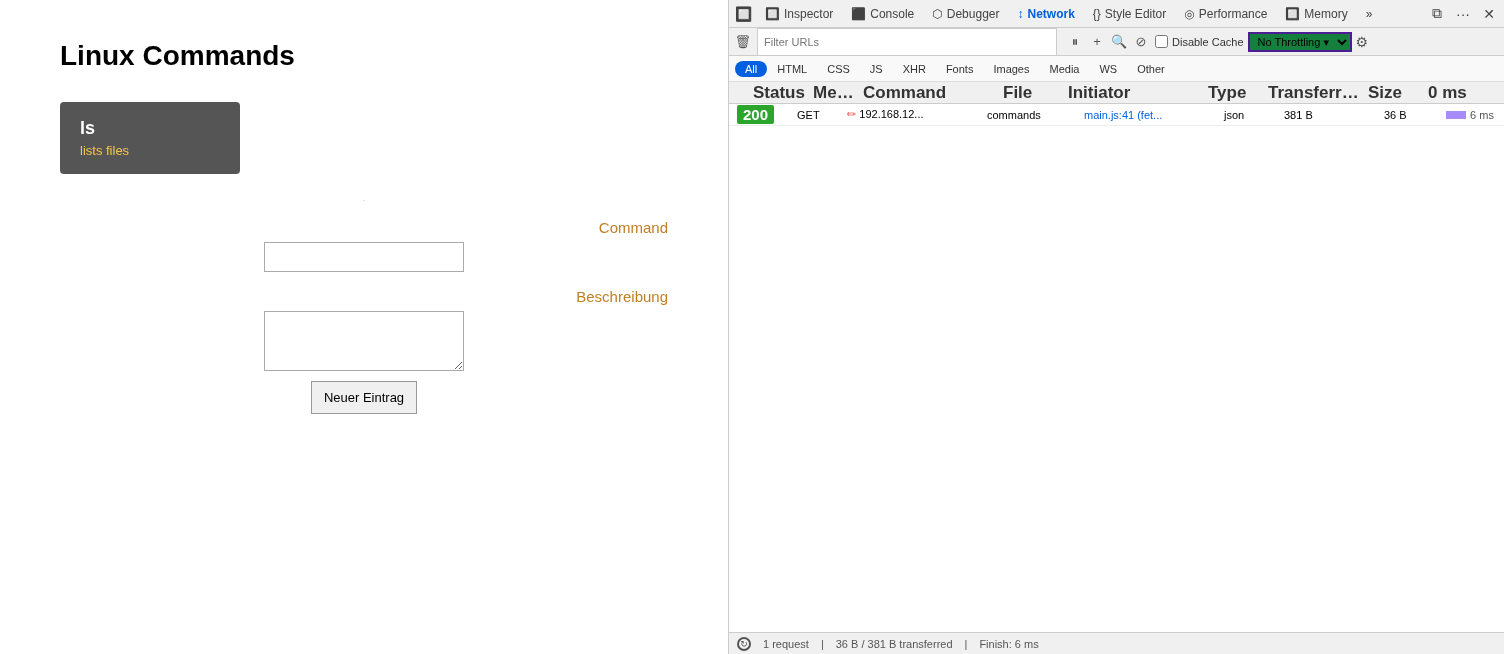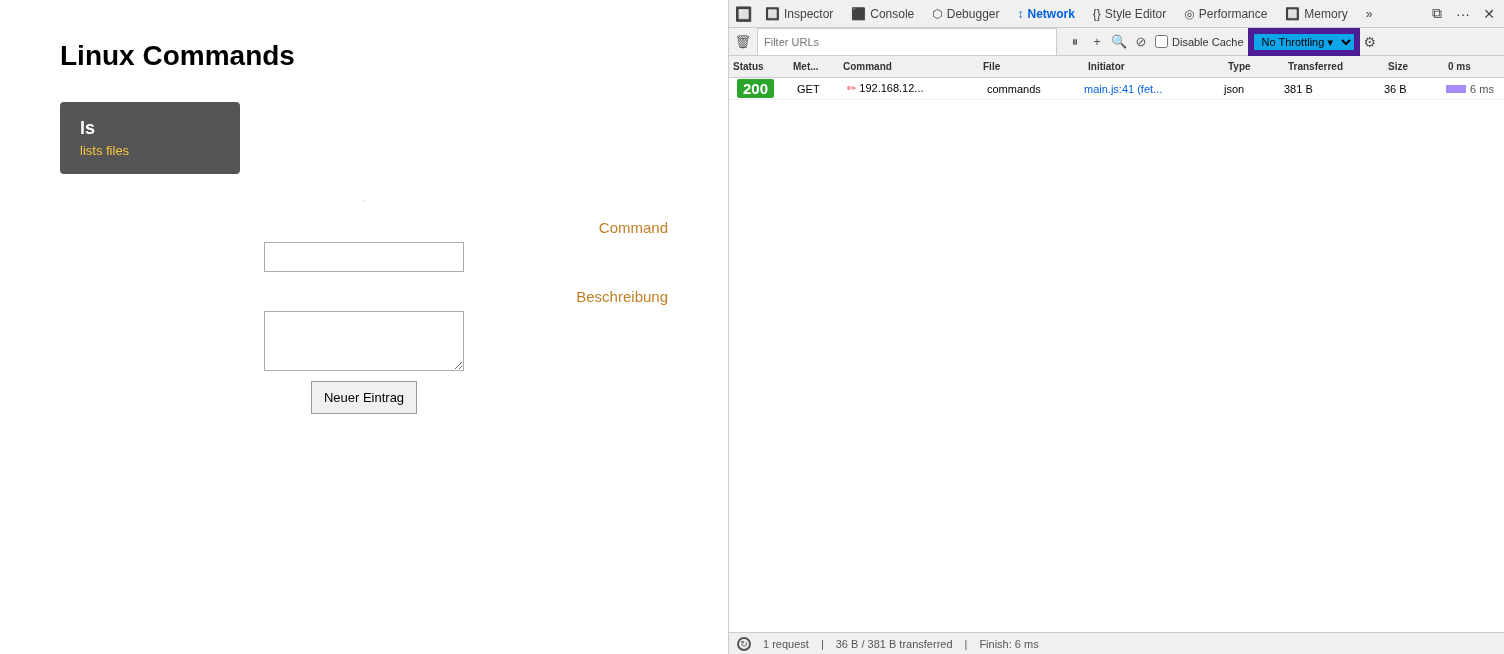--- a/index.html
+++ b/index.html
@@ -198,23 +198,23 @@
       display: flex;
       align-items: center;
       gap: 4px;
       font-size: 11px;
       color: #333;
       cursor: pointer;
     }
 
     .dt2-throttle {
       font-size: 11px;
-      border: 6px solid #4c1d95;
+      border: 2px solid #4c1d95;
       padding: 1px 4px;
-      background: #0ea5e9;
+      background: #15803d;
       cursor: pointer;
     }
 
     .dt2-gear {
       font-size: 14px;
       cursor: pointer;
       color: #555;
     }
 
     
@@ -243,22 +243,22 @@
     }
 
     
     .network-table-header {
       display: grid;
       grid-template-columns: 60px 50px 140px 1fr 140px 60px 100px 60px 60px;
       background: #f0f0f0;
       border-bottom: 1px solid #ccc;
       height: 22px;
       align-items: center;
-      padding: 0 0;
-      font-size: 10px;
+      padding: 0 20px;
+      font-size: 17px;
       color: #333;
       font-weight: 600;
     }
 
     .nth-cell {
       padding: 0 4px;
       overflow: hidden;
       text-overflow: ellipsis;
       white-space: nowrap;
     }
@@ -423,20 +423,32 @@
       <span>Disable Cache</span>
     </label>
 
     <select class="dt2-throttle">
       <option>No Throttling ▾</option>
     </select>
 
     <div class="dt2-gear">⚙</div>
   </div>
 
+  <div class="network-filter-tabs">
+    <div class="nft active">All</div>
+    <div class="nft">HTML</div>
+    <div class="nft">CSS</div>
+    <div class="nft">JS</div>
+    <div class="nft">XHR</div>
+    <div class="nft">Fonts</div>
+    <div class="nft">Images</div>
+    <div class="nft">Media</div>
+    <div class="nft">WS</div>
+    <div class="nft">Other</div>
+  </div>
 
   <div class="network-table-header">
     <div class="nth-cell">Status</div>
     <div class="nth-cell">Met...</div>
     <div class="nth-cell">Command</div>
     <div class="nth-cell">File</div>
     <div class="nth-cell">Initiator</div>
     <div class="nth-cell">Type</div>
     <div class="nth-cell">Transferred</div>
     <div class="nth-cell">Size</div>

